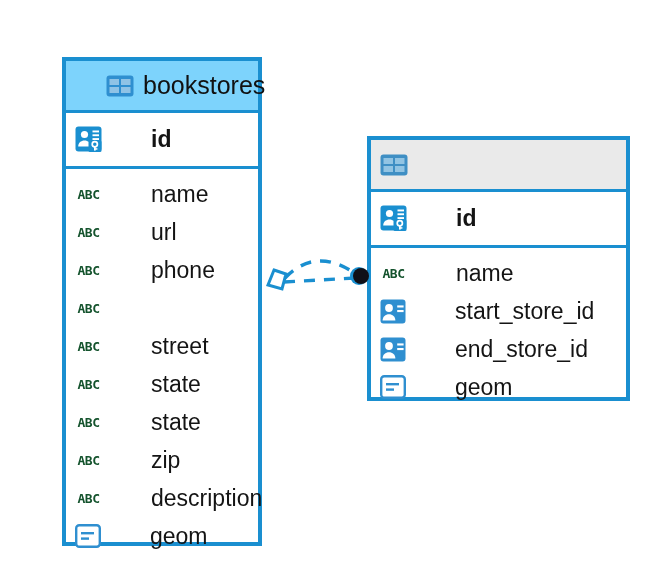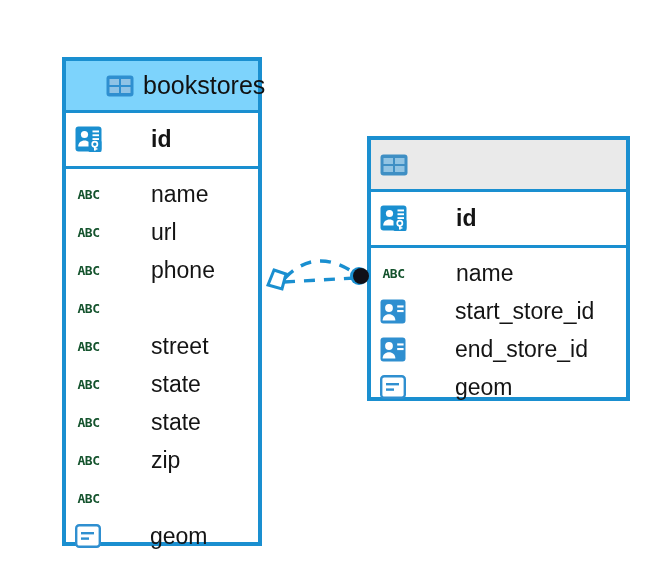--- a/index.html
+++ b/index.html
@@ -217,20 +217,21 @@
         <span class="icon icon-abc">
           <span class="abc-text">ABC</span>
         </span>
         <span class="field-label">zip</span>
       </div>
 
       <div class="field-row">
         <span class="icon icon-abc">
           <span class="abc-text">ABC</span>
         </span>
+        <span class="field-label">description</span>
       </div>
 
       <div class="field-row">
         <span class="icon icon-geom">
           <svg width="26" height="24" viewBox="0 0 26 24">
             <rect x="1.2" y="1.2" width="23.6" height="21.6" rx="3" fill="#ffffff" stroke="#2f8fd0" stroke-width="2.4"></rect>
             <rect x="6" y="8" width="13" height="2.4" fill="#2f8fd0"></rect>
             <rect x="6" y="13.4" width="8" height="2.4" fill="#2f8fd0"></rect>
           </svg>
         </span>

